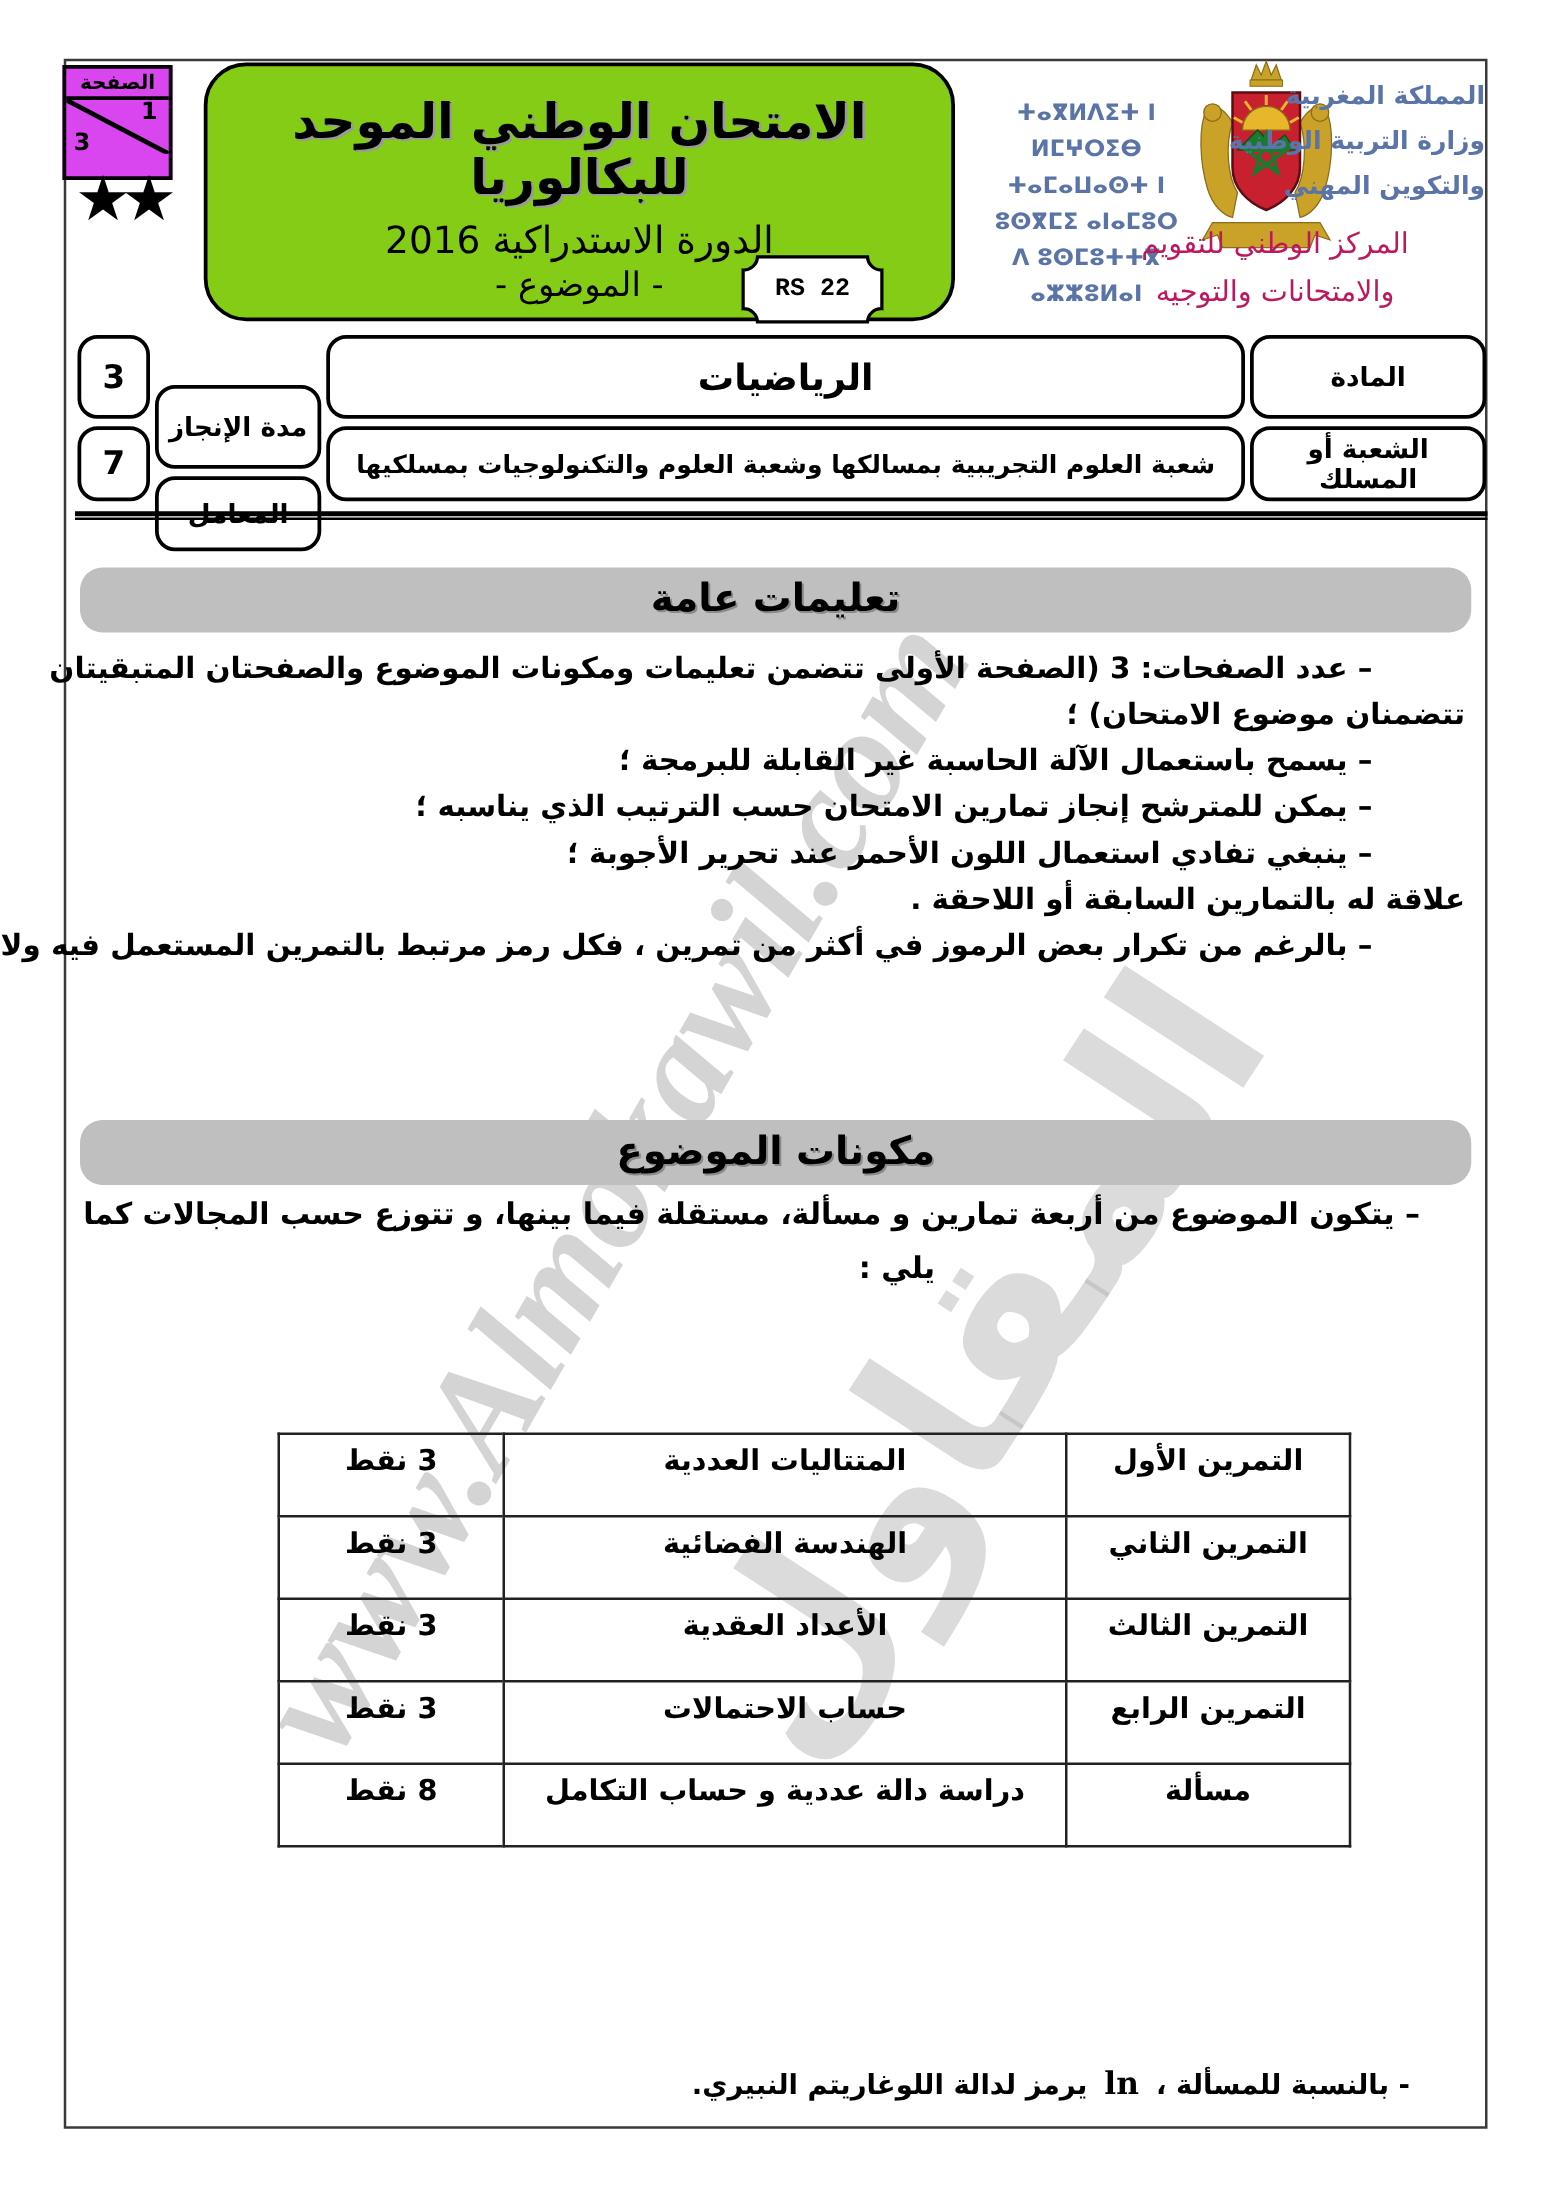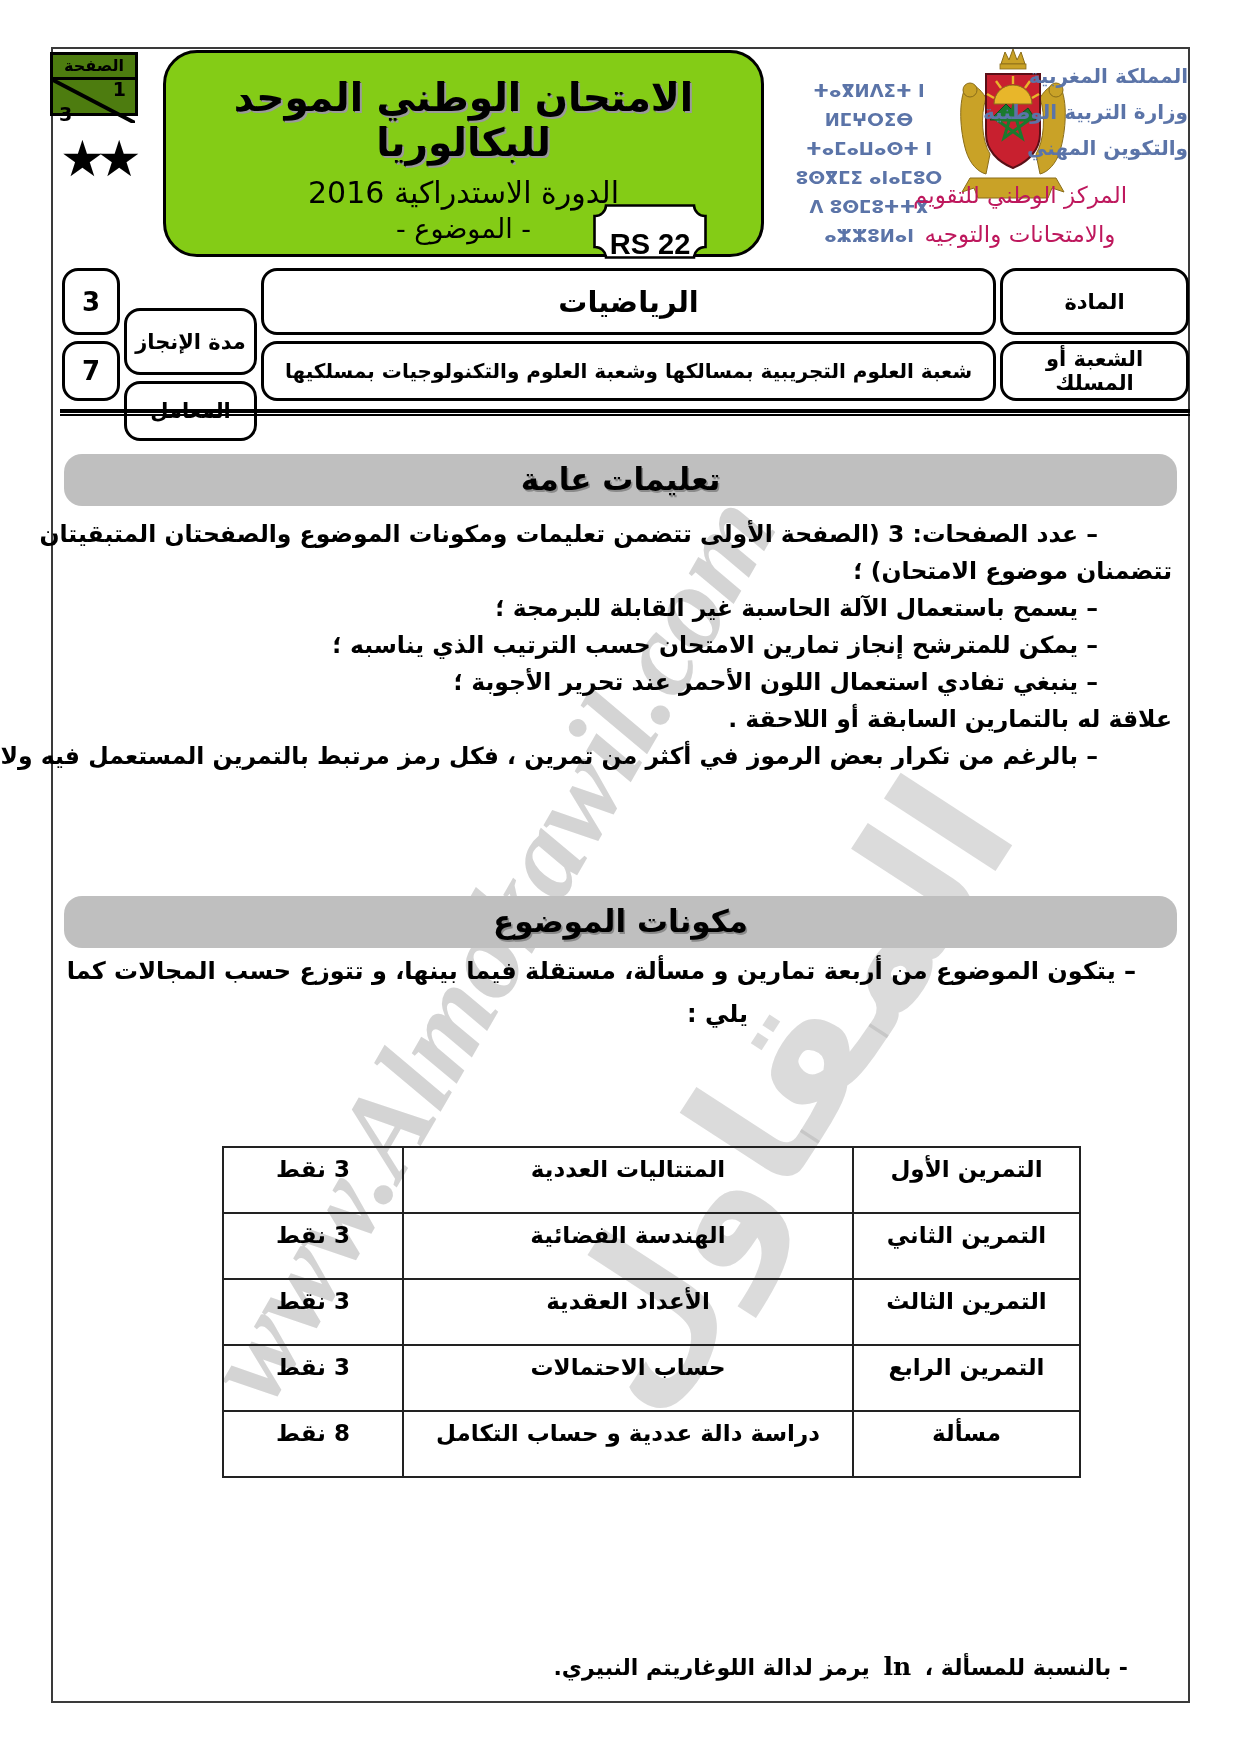--- a/index.html
+++ b/index.html
@@ -19,44 +19,44 @@
   .wm { z-index:0; pointer-events:none; white-space:nowrap; font-weight:bold; }
   #wm-latin { left:-240px; top:880px; width:1460px; text-align:center;
     transform:rotate(-60deg); font-family:"Liberation Serif", serif;
     font-style:italic; font-size:118px; color:rgba(176,176,176,0.55); }
   #wm-arabic { left:330px; top:990px; width:900px; text-align:center;
     transform:rotate(-57deg); font-size:175px; color:rgba(176,176,176,0.45); }
 
   .z2 { z-index:2; }
 
   
-  #pagebox { left:50px; top:52px; width:88px; height:64px; border:3px solid #000;
-    background:#4d7c0f; }
+  #pagebox { left:50px; top:52px; width:88px; height:92px; border:3px solid #000;
+    background:#d946ef; }
   #pagebox .lbl { height:25px; border-bottom:3px solid #000; text-align:center;
     font-size:16px; font-weight:bold; line-height:22px; }
   #pagebox .diag { position:relative; height:43px; }
   #pagebox .diag svg { position:absolute; left:0; top:0; width:100%; height:100%; }
   #pagebox .num1 { position:absolute; top:-2px; right:9px; font-size:19px; font-weight:bold; }
   #pagebox .num3 { position:absolute; bottom:-2px; left:6px; font-size:19px; font-weight:bold; }
 
   #stars { left:60px; top:130px; font-size:50px; letter-spacing:-8px; color:#000; }
 
   
   #titlebox { left:163px; top:50px; width:601px; height:207px;
     border:3.5px solid #000; border-radius:34px; background:#84cc16; text-align:center; }
   #titlebox .main { margin-top:22px; font-size:39px; font-weight:bold;
     text-shadow:2px 2px 0 #9a9a9a, 1px 1px 0 #444; letter-spacing:1px; }
   #titlebox .session { margin-top:10px; font-size:30px; }
   #titlebox .subject { margin-top:3px; font-size:27px; }
 
   #rsbadge { left:592px; top:203px; width:116px; height:57px; z-index:3; }
   #rsbadge svg { position:absolute; left:0; top:0; }
-  #rsbadge .txt { position:absolute; left:0; top:13px; width:100%; height:100%;
+  #rsbadge .txt { position:absolute; left:0; top:0; width:100%; height:100%;
     display:flex; align-items:center; justify-content:center;
-    font-size:29px; font-weight:bold; font-family:Liberation Sans, sans-serif; }
+    font-size:20px; font-weight:bold; font-family:Liberation Mono, monospace; }
 
   
   #tifinagh { left:770px; top:76px; width:198px; text-align:center;
     color:#5b74a8; font-size:18px; font-weight:bold; line-height:29px; }
   #coat { left:956px; top:46px; width:114px; height:172px; }
   #ministry { left:998px; top:58px; width:190px; text-align:right; direction:rtl;
     color:#5b74a8; font-size:20px; font-weight:bold; line-height:36px; white-space:nowrap; }
   #centerblue { left:850px; top:176px; width:340px; text-align:center; direction:rtl;
     color:#be185d; font-size:23px; font-weight:normal; line-height:39px; }
 

